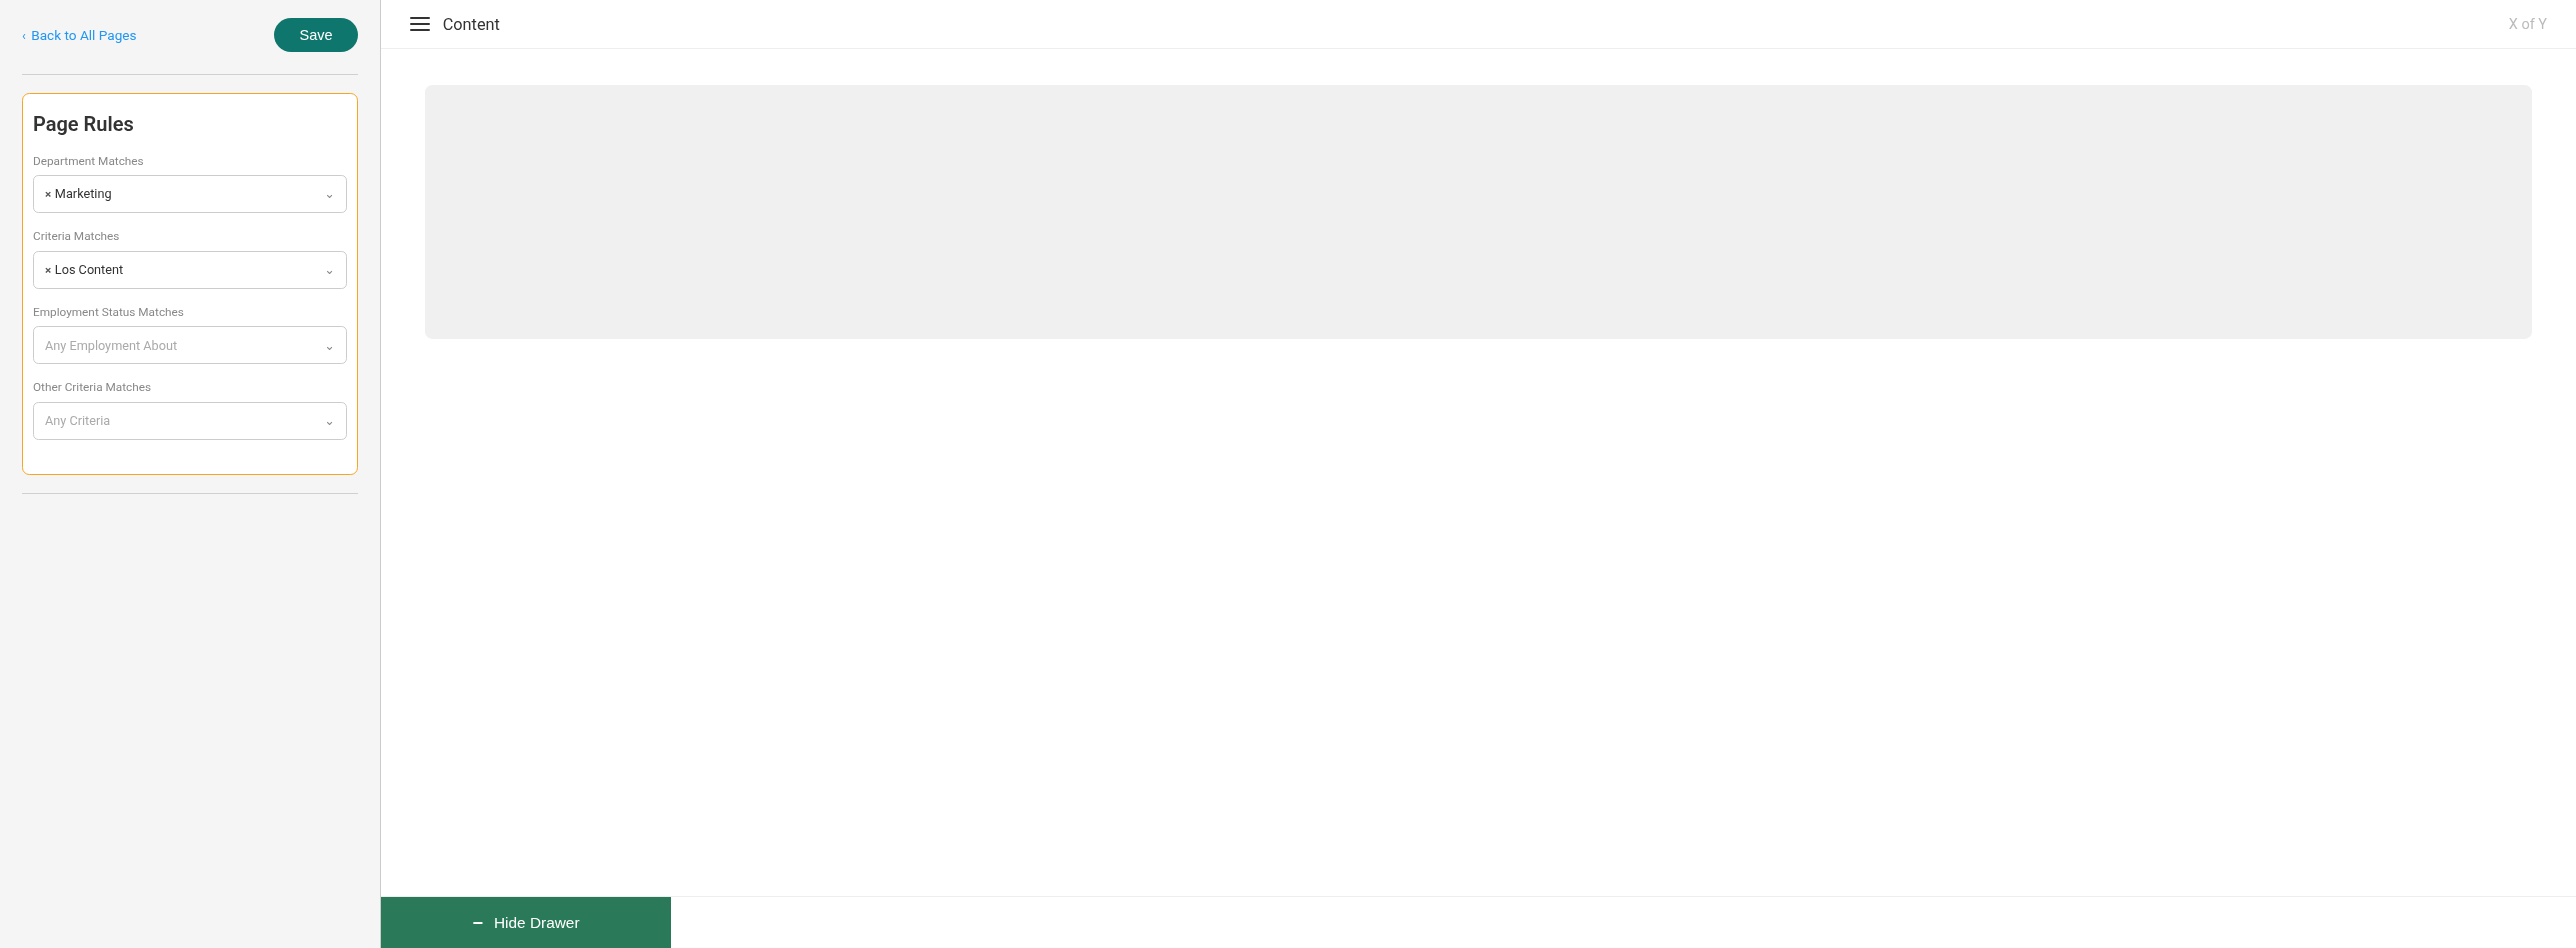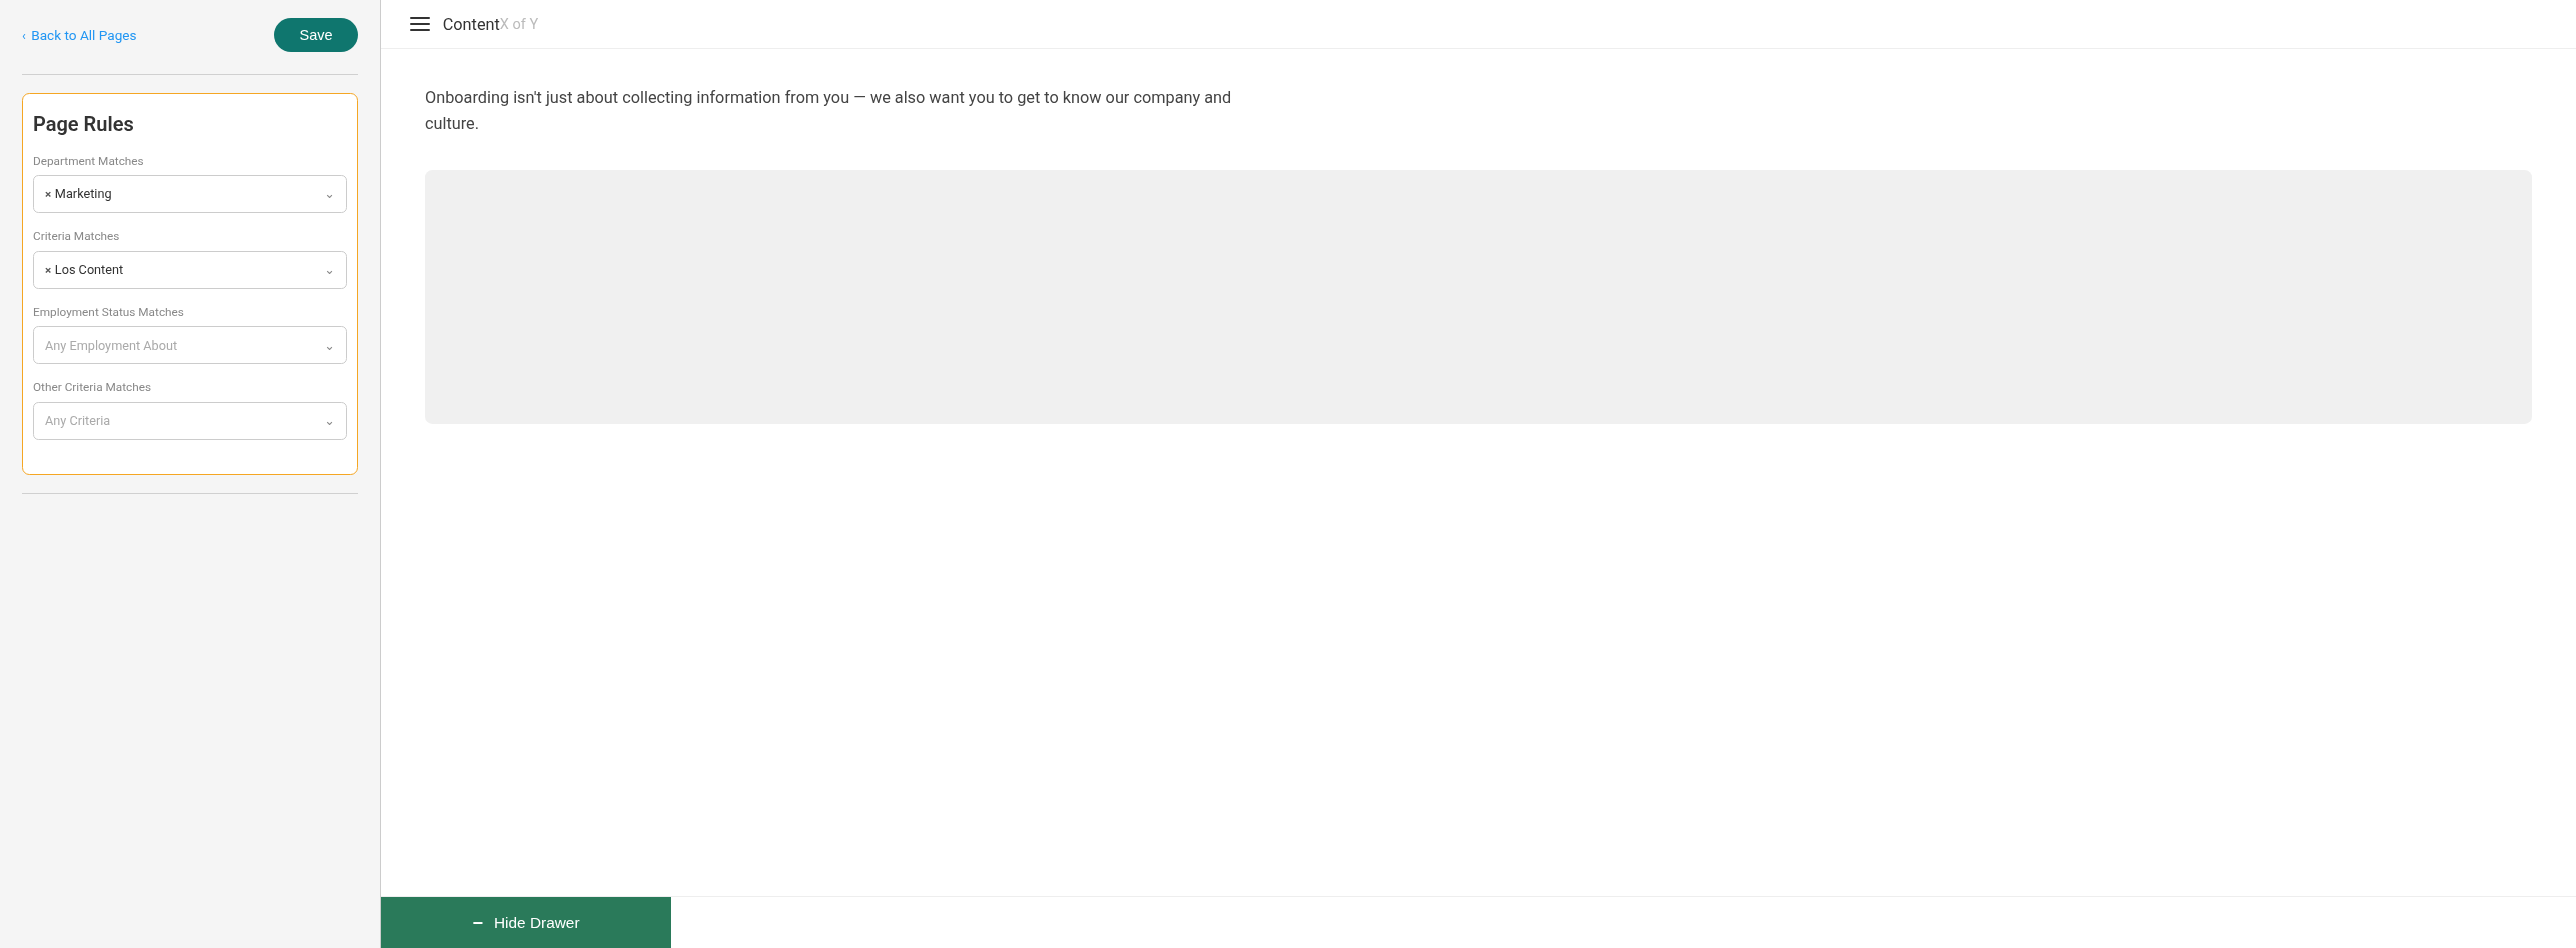--- a/index.html
+++ b/index.html
@@ -143,20 +143,21 @@
       flex: 1;
       background: white;
       display: flex;
       flex-direction: column;
       overflow: hidden;
     }
 
     .top-bar {
       display: flex;
       align-items: center;
+      justify-content: space-between;
       padding: 14.5px 29px;
       border-bottom: 0.9px solid #eee;
       background: white;
     }
 
     .content-nav {
       display: flex;
       align-items: center;
       gap: 12.7px;
       cursor: pointer;
@@ -316,21 +317,20 @@
         <div class="hamburger-line"></div>
         <div class="hamburger-line"></div>
         <div class="hamburger-line"></div>
       </div>
       <span class="content-label">Content</span>
     </div>
     <span class="x-of-y">X of Y</span>
   </div>
 
   <div class="page-body">
-    <p class="page-description">Onboarding isn't just about collecting information from you — we also want you to get to know our company and culture.</p>
     <div class="content-placeholder"></div>
   </div>
 
   <div class="bottom-bar">
     <button class="hide-drawer-btn">
       <span class="hide-drawer-minus">−</span>
       <span>Hide Drawer</span>
     </button>
   </div>
 </div>

